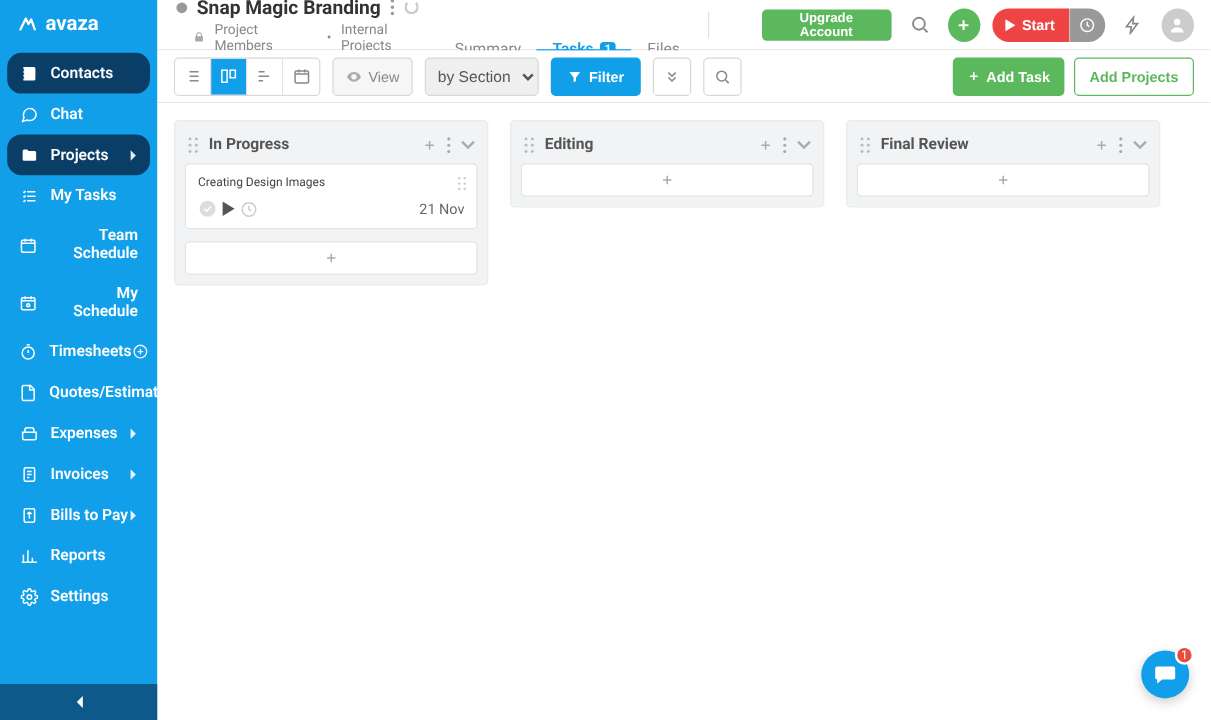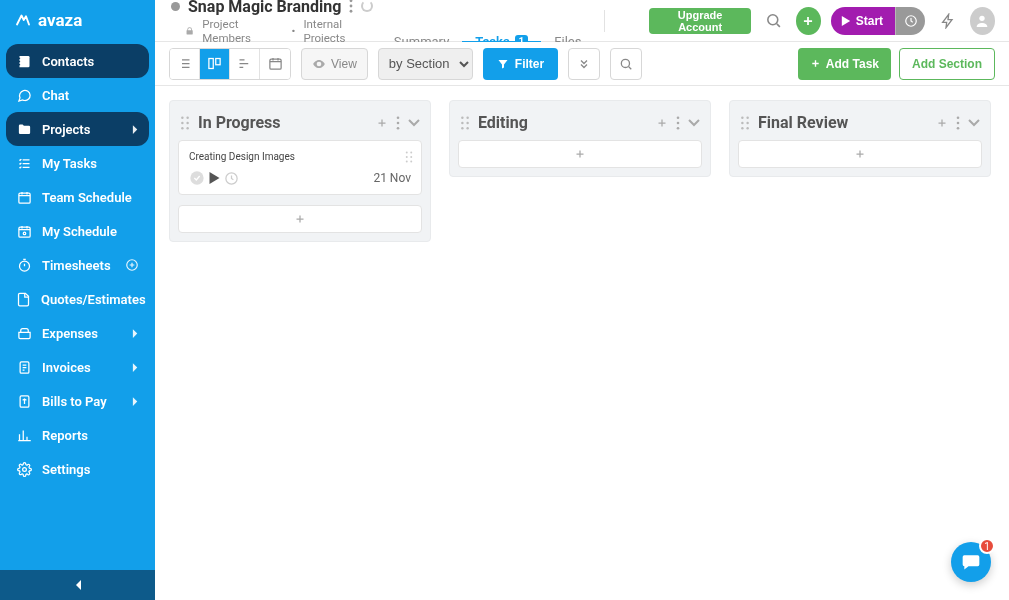--- a/index.html
+++ b/index.html
@@ -1,20 +1,20 @@
 <!DOCTYPE html>
 <html><head>
 <meta charset="utf-8">
 <style>
   * { box-sizing: border-box; margin: 0; padding: 0; }
   body { font-family: -apple-system, BlinkMacSystemFont, "Segoe UI", Roboto, Arial, sans-serif; font-size: 13px; color: #333; background: #fff; width: 1009px; height: 600px; overflow: hidden; position: relative; }
   .app { display: flex; height: 100%; }
 
   
-  .sidebar { width: 155px; background: #129fea; color: #fff; display: flex; flex-direction: column; position: relative; }
+  .sidebar { width: 131px; background: #129fea; color: #fff; display: flex; flex-direction: column; position: relative; }
   .logo { display: flex; align-items: center; padding: 10px 14px; font-weight: 700; font-size: 17px; }
   .logo svg { margin-right: 6px; }
   .side-nav { flex: 1; padding: 4px 6px 0 6px; }
   .side-item { display: flex; align-items: center; padding: 9px 10px; border-radius: 12px; cursor: pointer; font-size: 13px; font-weight: 600; position: relative; margin-bottom: 0; text-align: right; }
   .side-item.active { background: #0b3e66; }
   .side-item.sub-active { background: #0b3e66; }
   .side-item .icon { width: 16px; height: 16px; margin-right: 10px; display: flex; align-items: center; justify-content: center; }
   .side-item .chevron, .side-item .plus-circle { margin-left: auto; opacity: 0.9; }
   .side-collapse { height: 30px; background: #0d5a8a; display: flex; align-items: center; justify-content: center; cursor: pointer; }
 
@@ -36,21 +36,21 @@
   .nav-tab.active { color: #129fea; border-bottom-color: #129fea; font-weight:600; }
   .tab-badge { background: #888; color:#fff; font-size:10px; padding:1px 4px; border-radius:3px; line-height:1.1;}
   .nav-tab.active .tab-badge { background:#129fea; }
   .nav-div { width:1px; height:22px; background:#e2e2e2; align-self:center; margin:0 10px; }
   .top-actions { display: flex; align-items: center; gap: 10px; margin-left: 14px; padding-left: 20px; }
   .btn { border: none; border-radius: 4px; cursor: pointer; display: inline-flex; align-items: center; justify-content: center; font-size: 12px; }
   .upgrade-btn { background: #5cb85c; color: #fff; height: 26px; padding: 0 10px; font-size: 11px; font-weight: 600; }
   .icon-btn { width: 28px; height: 28px; background: transparent; color: #888; border-radius: 50%; }
   .plus-circle-btn { width: 28px; height: 28px; background: #5cb85c; border-radius: 50%; color:#fff; }
   .start-group { display: flex; }
-  .start-btn { background: #a21caf; color:#fff; height:28px; padding:0 12px 0 10px; border-radius: 14px 0 0 14px; gap:5px; font-weight:600; }
+  .start-btn { background: #ef4444; color:#fff; height:28px; padding:0 12px 0 10px; border-radius: 14px 0 0 14px; gap:5px; font-weight:600; }
   .start-clock { background:#999; color:#fff; width:30px; height:28px; border-radius:0 14px 14px 0; border-left:1px solid #b7b7b7; }
   .avatar-circle { width: 28px; height: 28px; border-radius: 50%; background: #ccc; display:flex; align-items:center; justify-content:center; color:#fff; }
 
   
   .toolbar { height: 44px; border-bottom: 1px solid #e6e6e6; display:flex; align-items:center; padding: 0 14px; gap:10px; background:#fff; }
   .seg-group { display:flex; border:1px solid #d7d7d7; border-radius:4px; overflow:hidden; }
   .seg-btn { width:30px; height:30px; background:#fff; display:flex; align-items:center; justify-content:center; border:none; cursor:pointer; color:#888; border-right:1px solid #e2e2e2; }
   .seg-btn:last-child { border-right:none; }
   .seg-btn.active { background:#129fea; color:#fff; }
   .view-btn { height:32px; border:1px solid #d7d7d7; border-radius:4px; background:#f6f6f6; color:#888; padding:0 10px; gap:5px; }
@@ -59,21 +59,21 @@
   .mini-btn { width:32px; height:32px; border:1px solid #d7d7d7; border-radius:4px; background:#fff; color:#888; }
   .toolbar-right { margin-left:auto; display:flex; gap:8px; }
   .add-task-btn { background:#5cb85c; color:#fff; height:32px; padding:0 12px; border-radius:4px; gap:5px; font-weight:600; }
   .add-section-btn { background:#fff; color:#5cb85c; border:1px solid #5cb85c; height:32px; padding:0 12px; border-radius:4px; font-weight:600; }
 
   
   .board { flex:1; background:#fff; padding:14px; display:flex; gap:18px; align-items:flex-start; overflow:auto;}
   .column { width:262px; background:#f1f3f5; border-radius:4px; padding:8px; border:1px solid #e8eaec;}
   .col-header { display:flex; align-items:center; padding:4px 2px 8px 2px; }
   .grip { color:#bbb; margin-right:8px; cursor:grab; }
-  .col-title { font-weight:700; font-size:16px; color:#555; }
+  .col-title { font-weight:700; font-size:13px; color:#555; }
   .col-actions { margin-left:auto; display:flex; align-items:center; gap:8px; color:#aaa; }
   .col-actions > * { cursor:pointer; }
   .task-card { background:#fff; border:1px solid #e3e3e3; border-radius:4px; padding:10px 10px 8px 10px; margin-bottom:10px; position:relative; }
   .task-title { font-size:10px; color:#444; margin-bottom:8px; }
   .task-footer { display:flex; align-items:center; gap:4px; }
   .task-footer .date { margin-left:auto; font-size:12px; color:#666; }
   .task-grip { position:absolute; top:10px; right:8px; color:#ccc; cursor:grab; }
   .add-card { background:#fff; border:1px solid #e3e3e3; border-radius:4px; height:28px; display:flex; align-items:center; justify-content:center; color:#999; cursor:pointer; }
 
   
@@ -381,21 +381,21 @@
           </svg>
         </button>
 
       <div class="toolbar-right">
         <button class="btn add-task-btn">
           <svg width="11" height="11" viewBox="0 0 24 24" stroke="#fff" stroke-width="3">
               <path d="M12 5v14M5 12h14"></path>
             </svg>
           <span>Add Task</span>
         </button>
-        <button class="btn add-section-btn">Add Section</button>
+        <button class="btn add-section-btn">Add Projects</button>
       </div>
     </div>
 
     <div class="board">
 
       <div class="column">
         <div class="col-header">
           <span class="grip">
               <svg width="10" height="14" viewBox="0 0 10 16" fill="#bbb">
                 <circle cx="2" cy="2" r="1.4"></circle>

